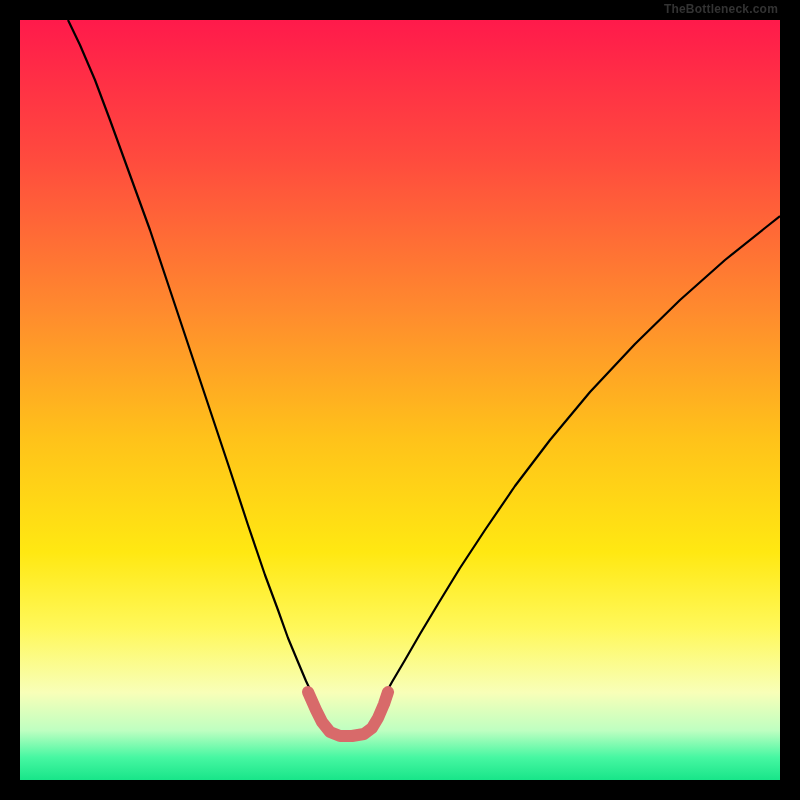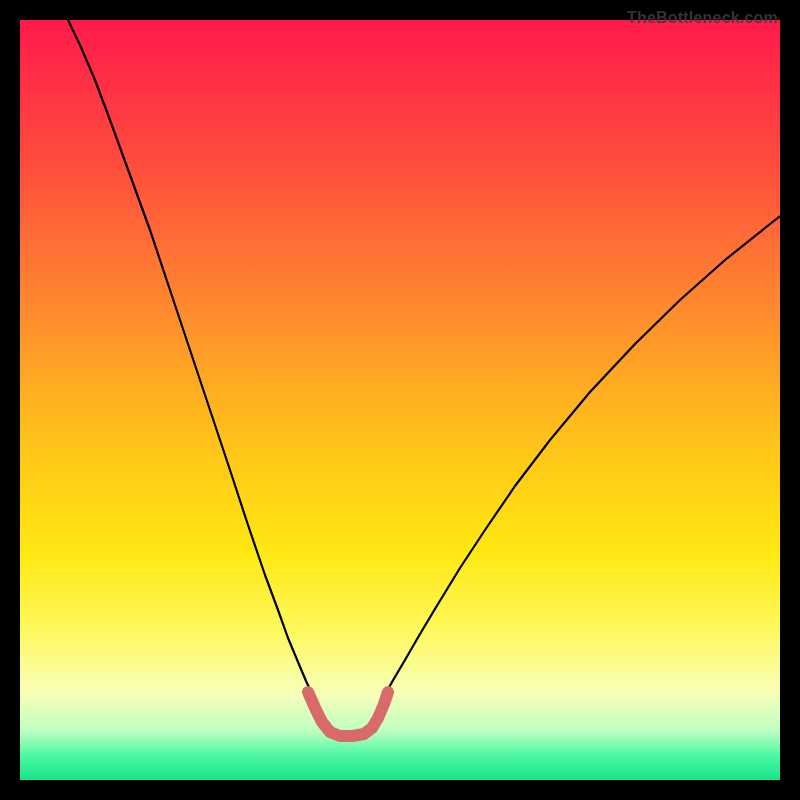--- a/index.html
+++ b/index.html
@@ -16,26 +16,25 @@
     top: 20px;
     width: 760px;
     height: 760px;
     
   }
   .watermark {
     position: absolute;
     top: 2px;
     right: 22px;
     font-family: Arial, Helvetica, sans-serif;
-    font-size: 16px;
+    font-size: 12px;
     font-weight: 600;
     color: rgba(60,60,60,0.85);
     letter-spacing: 0.2px;
     z-index: 5;
-    margin-top: 7px;
   }
   svg.curves {
     position: absolute;
     left: 20px;
     top: 20px;
     width: 760px;
     height: 760px;
     z-index: 4;
   }
 </style>

